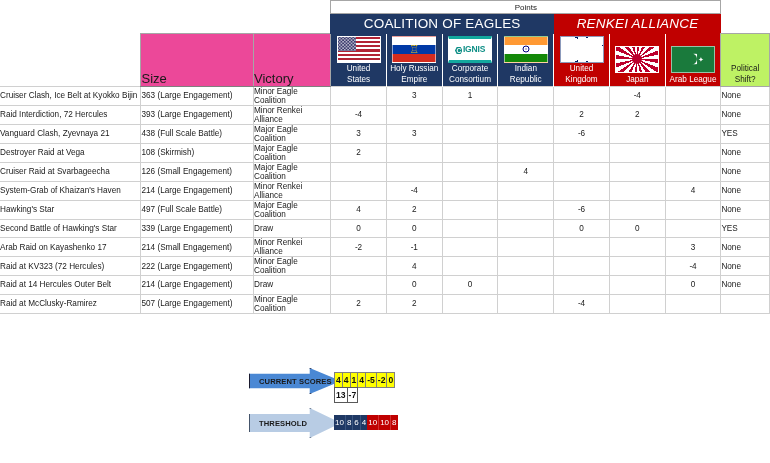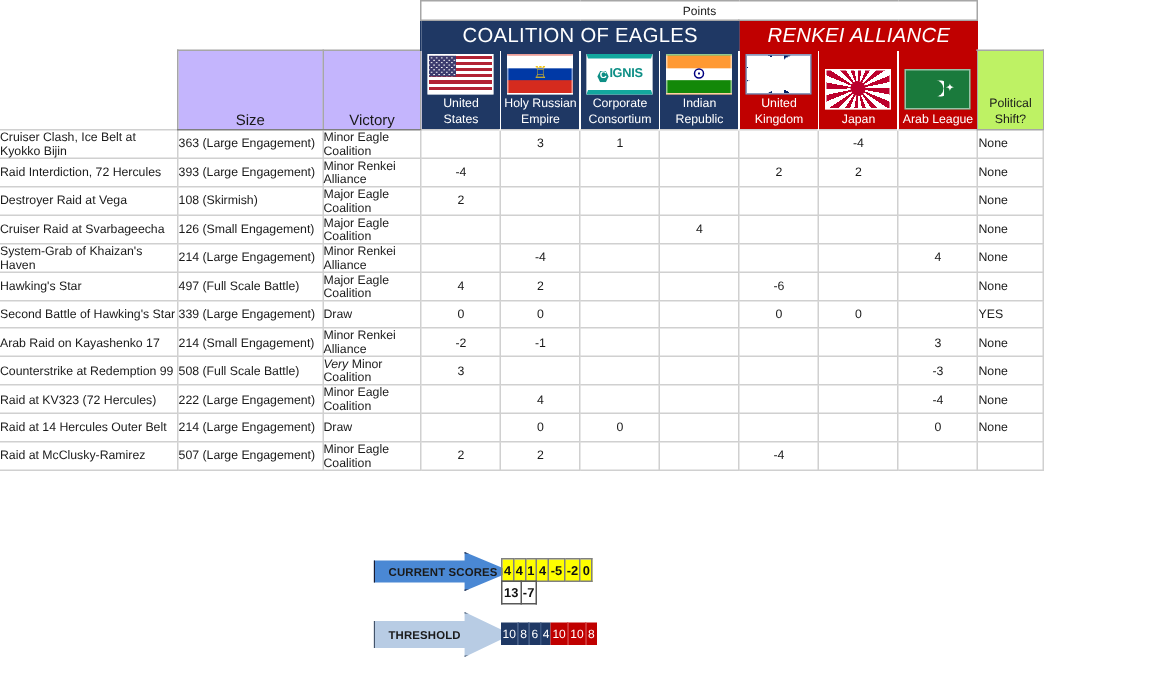--- a/index.html
+++ b/index.html
@@ -3,21 +3,21 @@
 <meta charset="utf-8">
 <style>
   * { box-sizing: border-box; }
   html, body {
     margin: 0; padding: 0;
     background: #ffffff;
     width: 770px; height: 463px;
     overflow: hidden;
     font-family: "Liberation Sans", sans-serif;
   }
-  #root { position: relative; width: 696px; height: 463px; padding-left: 36px; }
+  #root { position: relative; width: 770px; height: 463px; padding-left: 36px; }
 
   
   table.grid {
     position: absolute;
     left: 0; top: 0;
     border-collapse: collapse;
     table-layout: fixed;
     font-size: 8.2px;
     color: #1a1a1a;
   }
@@ -78,26 +78,25 @@
     position: relative;
     overflow: hidden;
     border: 1px solid rgba(255,255,255,.55);
   }
   .cname { display:block; line-height: 10px; font-size: 8.2px; padding-bottom:1px; }
 
   
   .subhdr {
     border: 1px solid #a6a6a6;
     border-bottom: 1px solid #7f7f7f;
-    text-align: center;
     vertical-align: bottom;
     height: 48px;
     padding-bottom: 2px;
-    font-size: 10px;
-    background: #c4b5fd;
+    font-size: 13px;
+    background: #ec4899;
   }
   .subhdr-none { border: none; background: transparent; }
 
   
   tr.drow td { height: 18.6px; border: 1px solid #d0d0d0; }
   td.namec  { text-align: left;  padding-left: 2px; border-left: none !important; border-right: 1px solid #a6a6a6; }
   td.sizec  { text-align: left;  padding-left: 3px; border-right: 1px solid #a6a6a6; }
   td.victc  { text-align: left;  padding-left: 3px; border-right: 1px solid #a6a6a6; }
   td.ptc    { text-align: center; }
   td.polc   { border-left: 1px solid #a6a6a6; }
@@ -382,20 +381,33 @@
           <td class="ptc">-4</td>
           <td class="ptc"></td>
           <td class="ptc"></td>
           <td class="ptc"></td>
           <td class="ptc">2</td>
           <td class="ptc">2</td>
           <td class="ptc"></td>
           <td class="polc">None</td>
         </tr>
         <tr class="drow">
+          <td class="namec">Vanguard Clash, Zyevnaya 21</td>
+          <td class="sizec">438 (Full Scale Battle)</td>
+          <td class="victc">Major Eagle Coalition</td>
+          <td class="ptc">3</td>
+          <td class="ptc">3</td>
+          <td class="ptc"></td>
+          <td class="ptc"></td>
+          <td class="ptc">-6</td>
+          <td class="ptc"></td>
+          <td class="ptc"></td>
+          <td class="polc">YES</td>
+        </tr>
+        <tr class="drow">
           <td class="namec thick-top">Destroyer Raid at Vega</td>
           <td class="sizec thick-top">108 (Skirmish)</td>
           <td class="victc thick-top">Major Eagle Coalition</td>
           <td class="ptc thick-top">2</td>
           <td class="ptc thick-top"></td>
           <td class="ptc thick-top"></td>
           <td class="ptc thick-top"></td>
           <td class="ptc thick-top"></td>
           <td class="ptc thick-top"></td>
           <td class="ptc thick-top"></td>
@@ -457,33 +469,20 @@
           <td class="namec">Arab Raid on Kayashenko 17</td>
           <td class="sizec">214 (Small Engagement)</td>
           <td class="victc">Minor Renkei Alliance</td>
           <td class="ptc">-2</td>
           <td class="ptc">-1</td>
           <td class="ptc"></td>
           <td class="ptc"></td>
           <td class="ptc"></td>
           <td class="ptc"></td>
           <td class="ptc">3</td>
-          <td class="polc">None</td>
-        </tr>
-        <tr class="drow">
-          <td class="namec">Counterstrike at Redemption 99</td>
-          <td class="sizec">508 (Full Scale Battle)</td>
-          <td class="victc"><span class="ital">Very</span> <span>Minor Coalition</span></td>
-          <td class="ptc">3</td>
-          <td class="ptc"></td>
-          <td class="ptc"></td>
-          <td class="ptc"></td>
-          <td class="ptc"></td>
-          <td class="ptc"></td>
-          <td class="ptc">-3</td>
           <td class="polc">None</td>
         </tr>
         <tr class="drow">
           <td class="namec">Raid at KV323 (72 Hercules)</td>
           <td class="sizec">222 (Large Engagement)</td>
           <td class="victc">Minor Eagle Coalition</td>
           <td class="ptc"></td>
           <td class="ptc">4</td>
           <td class="ptc"></td>
           <td class="ptc"></td>

